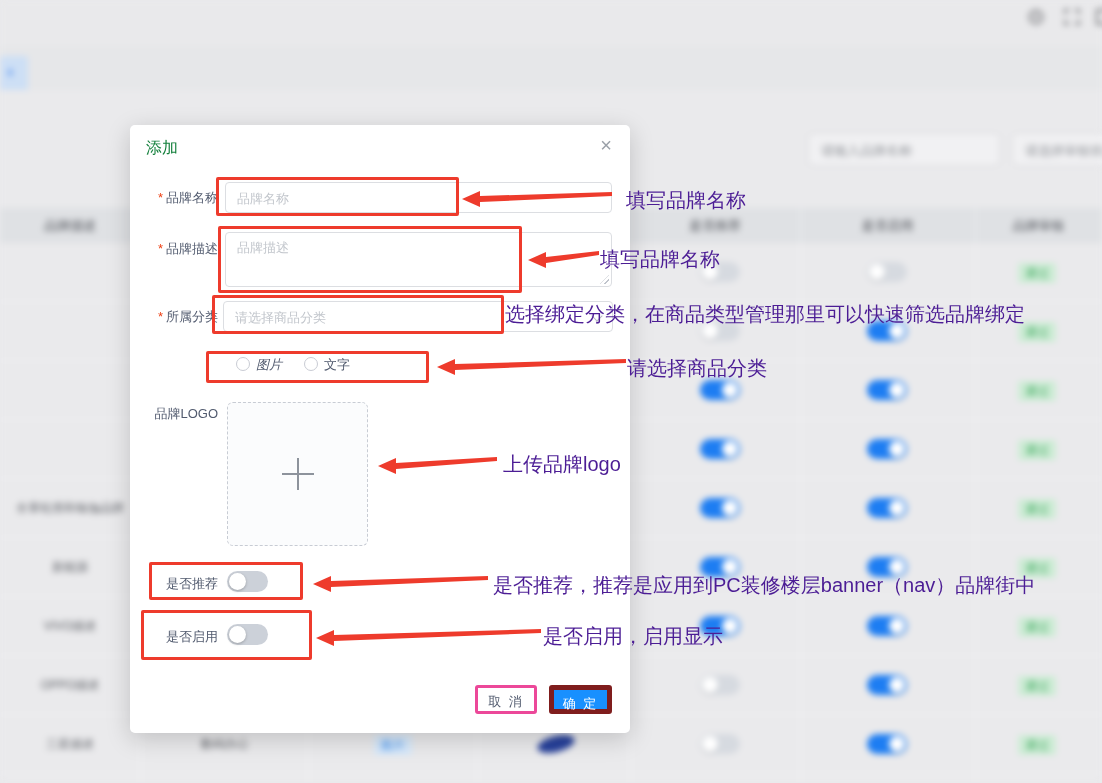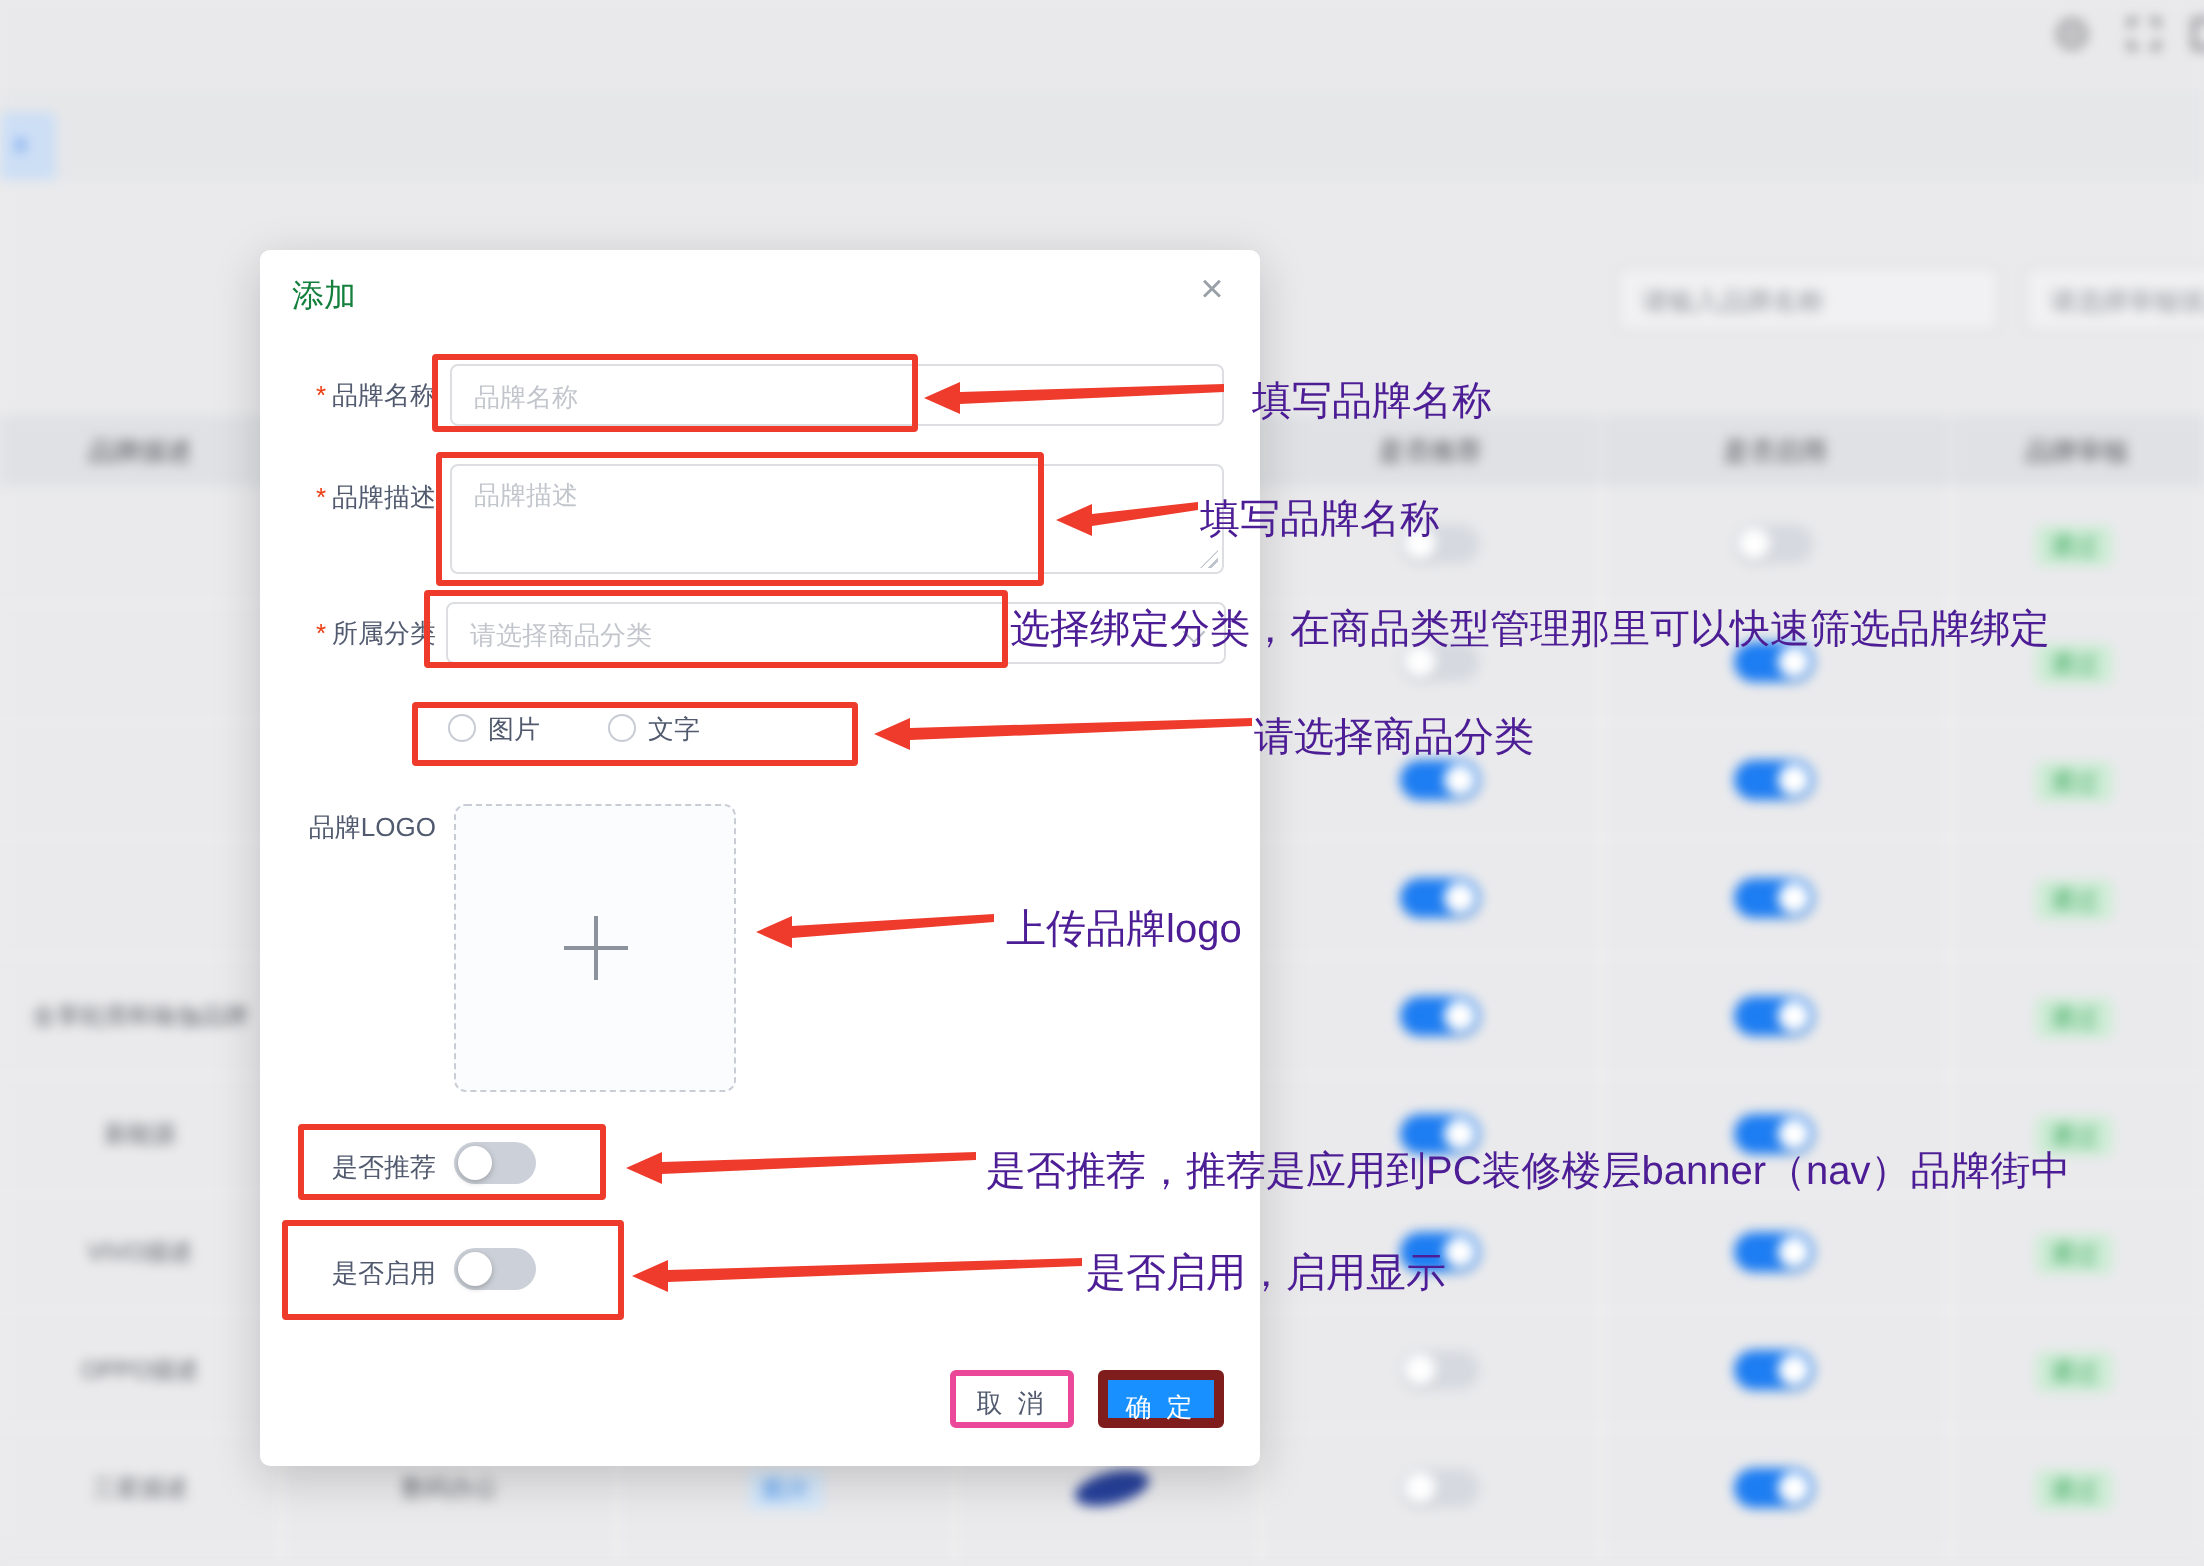--- a/index.html
+++ b/index.html
@@ -46,21 +46,21 @@
   .in-desc { left:95px; top:107px; width:387px; height:55px; } .in-desc .ph{ top:6px; }
   .in-cat  { left:93px; top:176px; width:390px; height:31px; } .in-cat .ph{ top:7px; }
   .chevron { position:absolute; right:11px; top:10px; width:8px; height:8px; border-right:1.5px solid #b8bcc4; border-bottom:1.5px solid #b8bcc4; transform:rotate(45deg); }
   .rsz { position:absolute; right:2px; bottom:2px; width:9px; height:9px;
          background:repeating-linear-gradient(135deg, transparent 0 2px, #c0c4cc 2px 3.5px);
          clip-path:polygon(100% 0, 100% 100%, 0 100%); }
   .radio-row { position:absolute; left:94px; top:229px; height:20px; }
   .radio-opt { position:absolute; top:0; height:20px; }
   .radio-opt .rc { position:absolute; left:0; top:3px; width:14px; height:14px; border:1px solid #c9ccd4; border-radius:50%; background:#fff; }
   .radio-opt .rl { position:absolute; left:20px; top:2px; font-size:13px; color:#515a6e; white-space:nowrap; }
-  .opt1 { left:0; width:70px; } .opt2 { left:80px; width:70px; }
+  .opt1 { left:12px; width:70px;font-style:italic; } .opt2 { left:80px; width:70px; }
   .logo-label { position:absolute; left:0; top:280px; width:88px; text-align:right; font-size:13px; color:#515a6e; }
   .upload { position:absolute; left:97px; top:277px; width:141px; height:144px; border:1px dashed #c8ccd4; border-radius:6px; background:#fbfcfd; cursor:pointer; }
   .plus { position:absolute; left:50%; top:50%; width:32px; height:32px; transform:translate(-50%,-50%); }
   .plus::before { content:""; position:absolute; left:0; top:15px; width:32px; height:2px; background:#8d939c; }
   .plus::after  { content:""; position:absolute; left:15px; top:0; width:2px; height:32px; background:#8d939c; }
   .sw-label { position:absolute; left:0; width:88px; text-align:right; font-size:13px; color:#515a6e; }
   .m-switch { position:absolute; left:97px; width:41px; height:21px; border-radius:11px; background:#ccd1d9; cursor:pointer; }
   .m-switch::after { content:""; position:absolute; left:2px; top:2px; width:17px; height:17px; border-radius:50%; background:#fff; box-shadow:0 1px 3px rgba(0,0,0,.25); }
   .btn { position:absolute; top:560px; height:29px; border-radius:3px; font-size:13px; text-align:center; line-height:27px; cursor:pointer; letter-spacing:2px; }
   .btn-cancel { left:345px; width:62px; background:#fff; border:3px solid #ec4899; color:#515a6e; }

